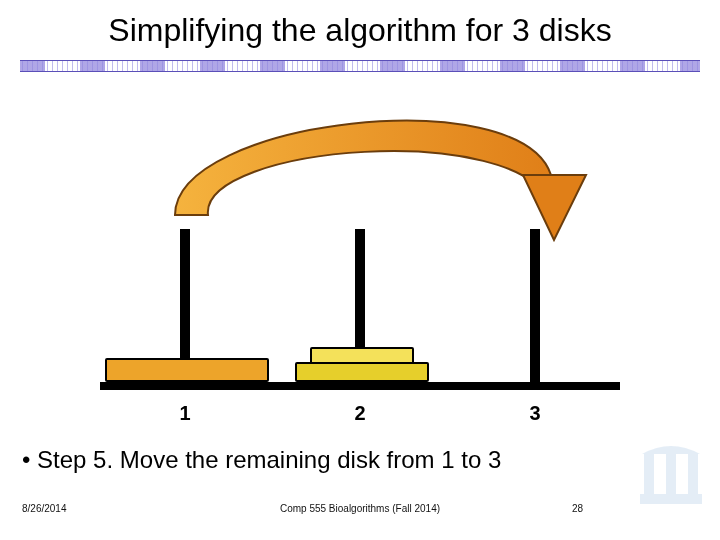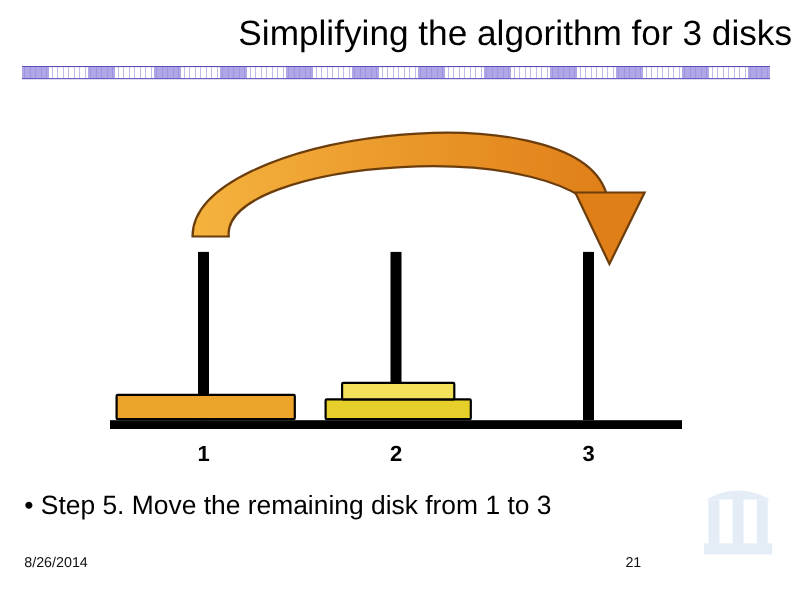--- a/index.html
+++ b/index.html
@@ -1,17 +1,17 @@
 <!DOCTYPE html>
 <html><head>
 <meta charset="utf-8">
 <style>
   html,body{margin:0;padding:0;width:720px;height:540px;background:#fff;font-family:Arial,Helvetica,sans-serif;color:#000;overflow:hidden}
   .slide{position:relative;width:720px;height:540px}
-  .title{position:absolute;top:12px;left:0;width:720px;text-align:right;font-size:32px}
+  .title{position:absolute;top:12px;left:0;width:720px;text-align:center;font-size:32px}
   .dna-rule{position:absolute;top:60px;left:20px;width:680px;height:12px}
   .dna-top{position:absolute;top:0;left:0;width:680px;height:1px;background:#5a4fb8}
   .dna-bot{position:absolute;bottom:0;left:0;width:680px;height:1px;background:#5a4fb8}
   .dna-mid{position:absolute;top:1px;left:0;width:680px;height:10px;
     background:repeating-linear-gradient(90deg,#7a6cd6 0 25px,transparent 25px 60px);
     opacity:.6}
   .dna-tw{position:absolute;top:1px;left:0;width:680px;height:10px;
     background:repeating-linear-gradient(90deg,transparent 0 2px,#8f85e0 2px 3px,transparent 3px 5px);
     opacity:.55}
   .hanoi{position:absolute;left:100px;top:210px;width:520px;height:180px}
@@ -22,21 +22,21 @@
   .peg3{left:430px}
   .disk{position:absolute;border:2px solid #000;border-radius:2px}
   .big-disk{width:160px;height:20px;left:5px;bottom:8px;background:#eda42a}
   .med-disk{width:130px;height:16px;left:195px;bottom:8px;background:#e6cf2b}
   .sml-disk{width:100px;height:13px;left:210px;bottom:26px;background:#f4e15a}
   .arrow-svg{position:absolute;left:100px;top:90px;width:520px;height:170px}
   .peg-labels{position:absolute;left:100px;top:402px;width:520px;height:24px}
   .lbl{position:absolute;font-weight:700;font-size:20px;width:40px;text-align:center}
   .l1{left:65px}.l2{left:240px}.l3{left:415px}
   .bullet{position:absolute;left:22px;top:446px;font-size:24px}
-  .footer{position:absolute;left:0;top:503px;width:605px;height:28px;font-size:13px;color:#111}
+  .footer{position:absolute;left:0;top:503px;width:605px;height:28px;font-size:10px;color:#111}
   .f-date{position:absolute;left:22px;top:0}
   .f-course{position:absolute;left:0;width:720px;text-align:center;top:0}
   .f-page{position:absolute;right:22px;top:0}
   .wm-svg{position:absolute;right:14px;bottom:30px;width:70px;height:70px;opacity:.3}
 </style>
 </head>
 <body>
 
 <div class="slide">
   <div class="title">Simplifying the algorithm for 3 disks</div>
@@ -84,15 +84,16 @@
   <svg class="wm-svg" viewBox="0 0 70 70">
     <rect x="8" y="14" width="10" height="42" fill="#a9c6e2"></rect>
     <rect x="30" y="8" width="10" height="48" fill="#a9c6e2"></rect>
     <rect x="52" y="14" width="10" height="42" fill="#a9c6e2"></rect>
     <rect x="4" y="54" width="62" height="10" fill="#a9c6e2"></rect>
     <path d="M6 14 Q35 -2 64 14" fill="#a9c6e2"></path>
   </svg>
 
   <div class="footer">
     <div class="f-date">8/26/2014</div>
-    <div class="f-page">21</div>
+    <div class="f-course">Comp 555 Bioalgorithms (Fall 2014)</div>
+    <div class="f-page">28</div>
   </div>
 </div>
 
 </body></html>

